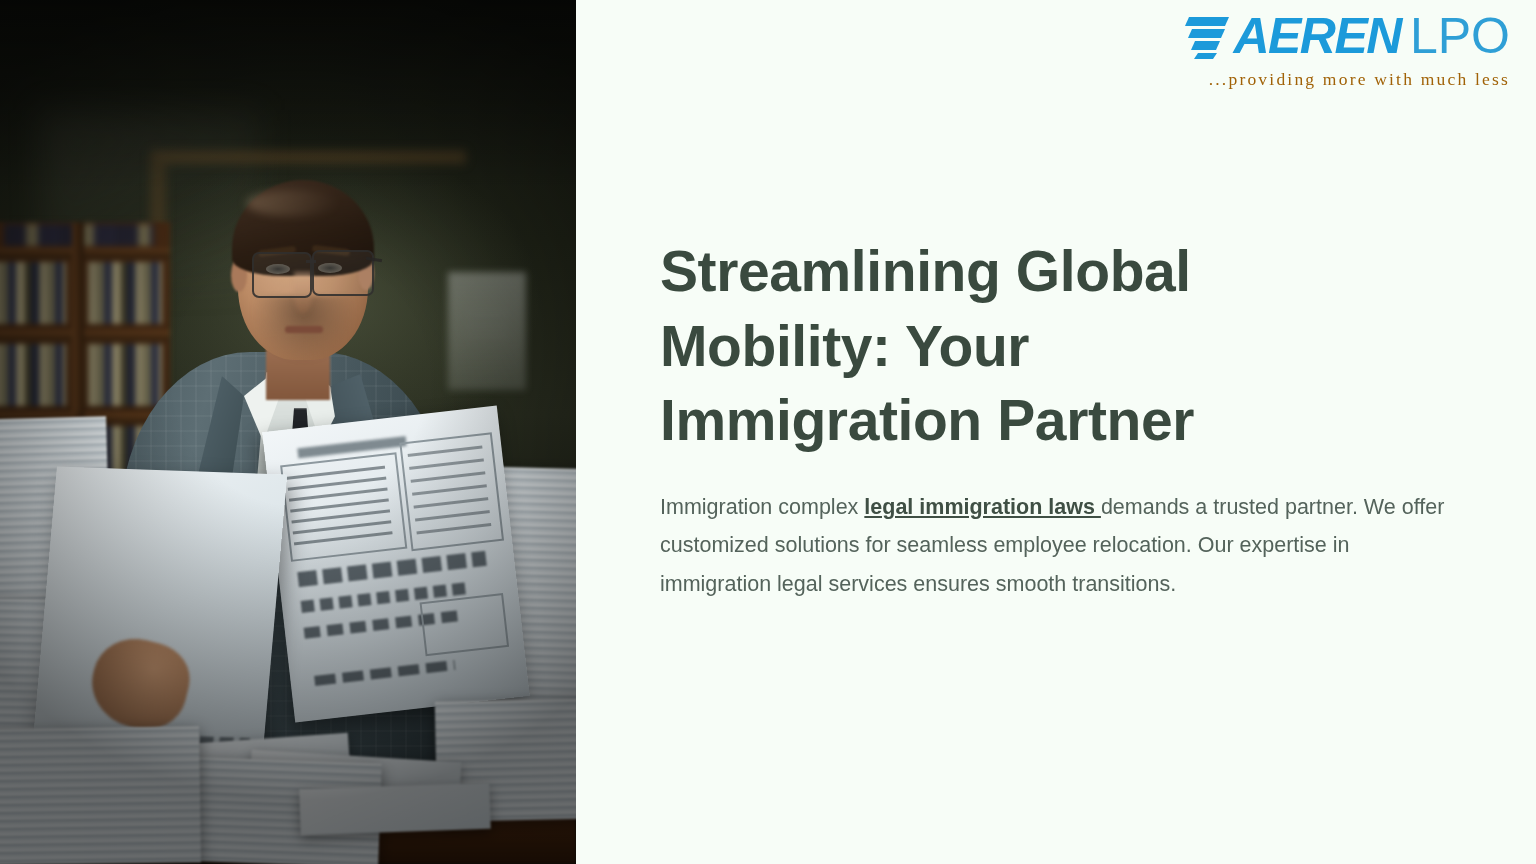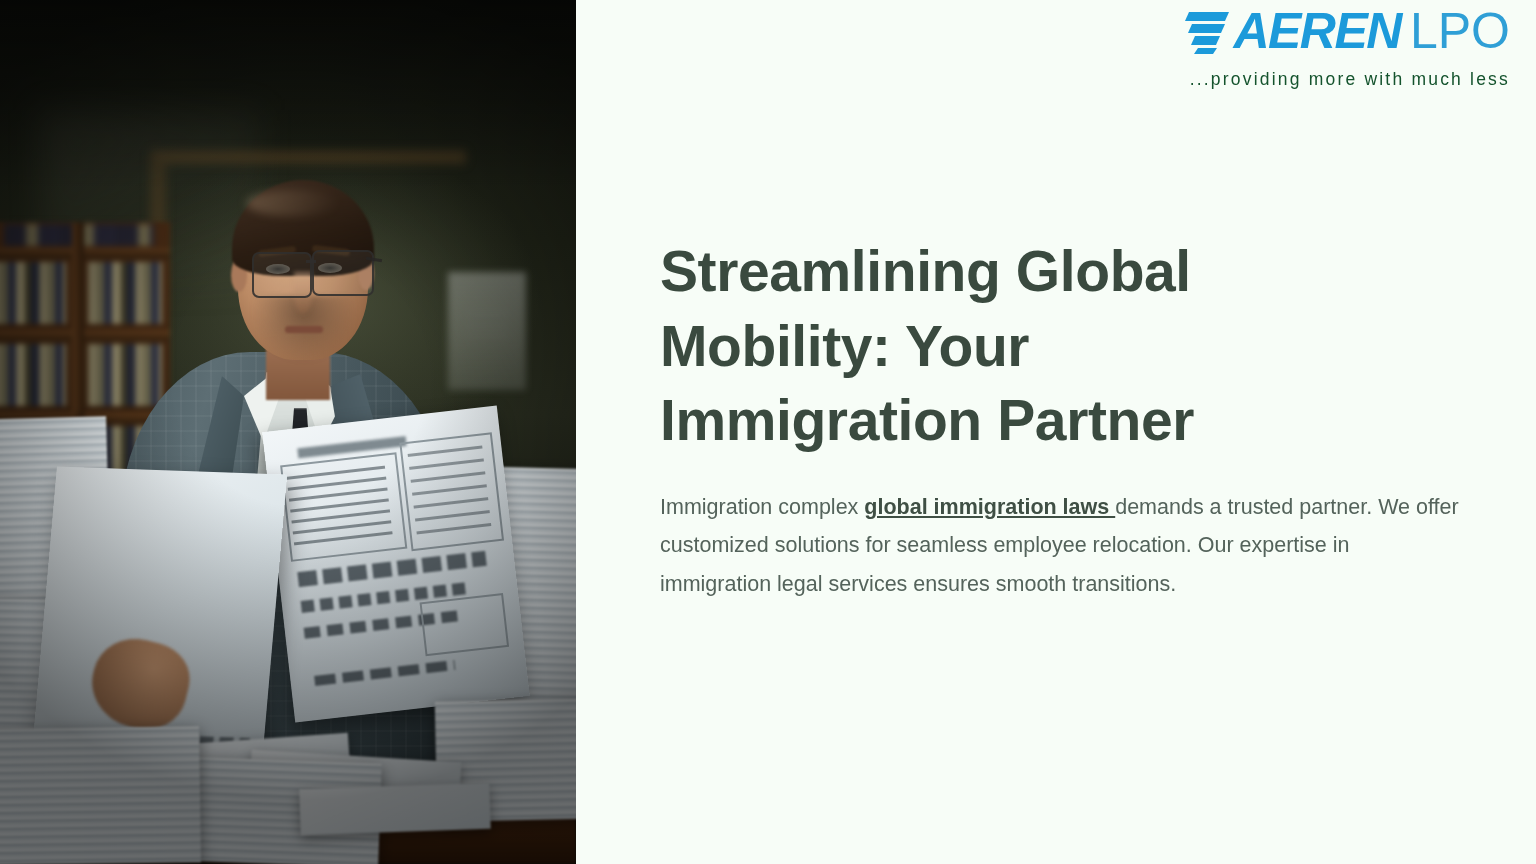--- a/index.html
+++ b/index.html
@@ -360,21 +360,21 @@
 
   
   #logo {
     position: absolute;
     right: 26px; top: 8px;
     width: 360px;
     text-align: right;
   }
   .logo-row {
     display: flex;
-    align-items: flex-start;
+    align-items: center;
     justify-content: flex-end;
     height: 56px;
   }
   .logo-mark { width: 52px; height: 46px; display:block; }
   .logo-aeren {
     font-family: "Liberation Sans", sans-serif;
     font-weight: bold;
     font-style: italic;
     font-size: 50px;
     letter-spacing: -1.5px;
@@ -385,23 +385,23 @@
   .logo-lpo {
     font-family: "Liberation Sans", sans-serif;
     font-weight: normal;
     font-size: 50px;
     color: #2f9fd6;
     line-height: 0.92;
     letter-spacing: 0px;
     margin-left: 9px;
   }
   .logo-tag {
-    font-family: Liberation Sans, sans-serif;
+    font-family: Liberation Serif, serif;
     font-size: 17.5px;
-    color: #14532d;
+    color: #a16207;
     letter-spacing: 2.2px;
     margin-top: 5px;
     white-space: nowrap;
   }
 
   #content {
     position: absolute;
     left: 660px; top: 234px;
     width: 800px;
   }
@@ -522,16 +522,16 @@
         <polygon points="13,40 32,40 28,46 9,46" fill="#1c9ada"></polygon>
       </svg>
       <span class="logo-aeren">AEREN</span>
       <span class="logo-lpo">LPO</span>
     </div>
     <div class="logo-tag">...providing more with much less</div>
   </div>
 
   <div id="content">
     <h1 id="headline">Streamlining Global Mobility: Your Immigration Partner</h1>
-    <p id="body"><span>Immigration complex </span><span class="emph">global immigration laws </span><span>demands a trusted partner. We offer customized solutions for seamless employee relocation. Our expertise in immigration legal services ensures smooth transitions.</span></p>
+    <p id="body"><span>Immigration complex </span><span class="emph">legal immigration laws </span><span>demands a trusted partner. We offer customized solutions for seamless employee relocation. Our expertise in immigration legal services ensures smooth transitions.</span></p>
   </div>
 
 </div>
 
 </body></html>

